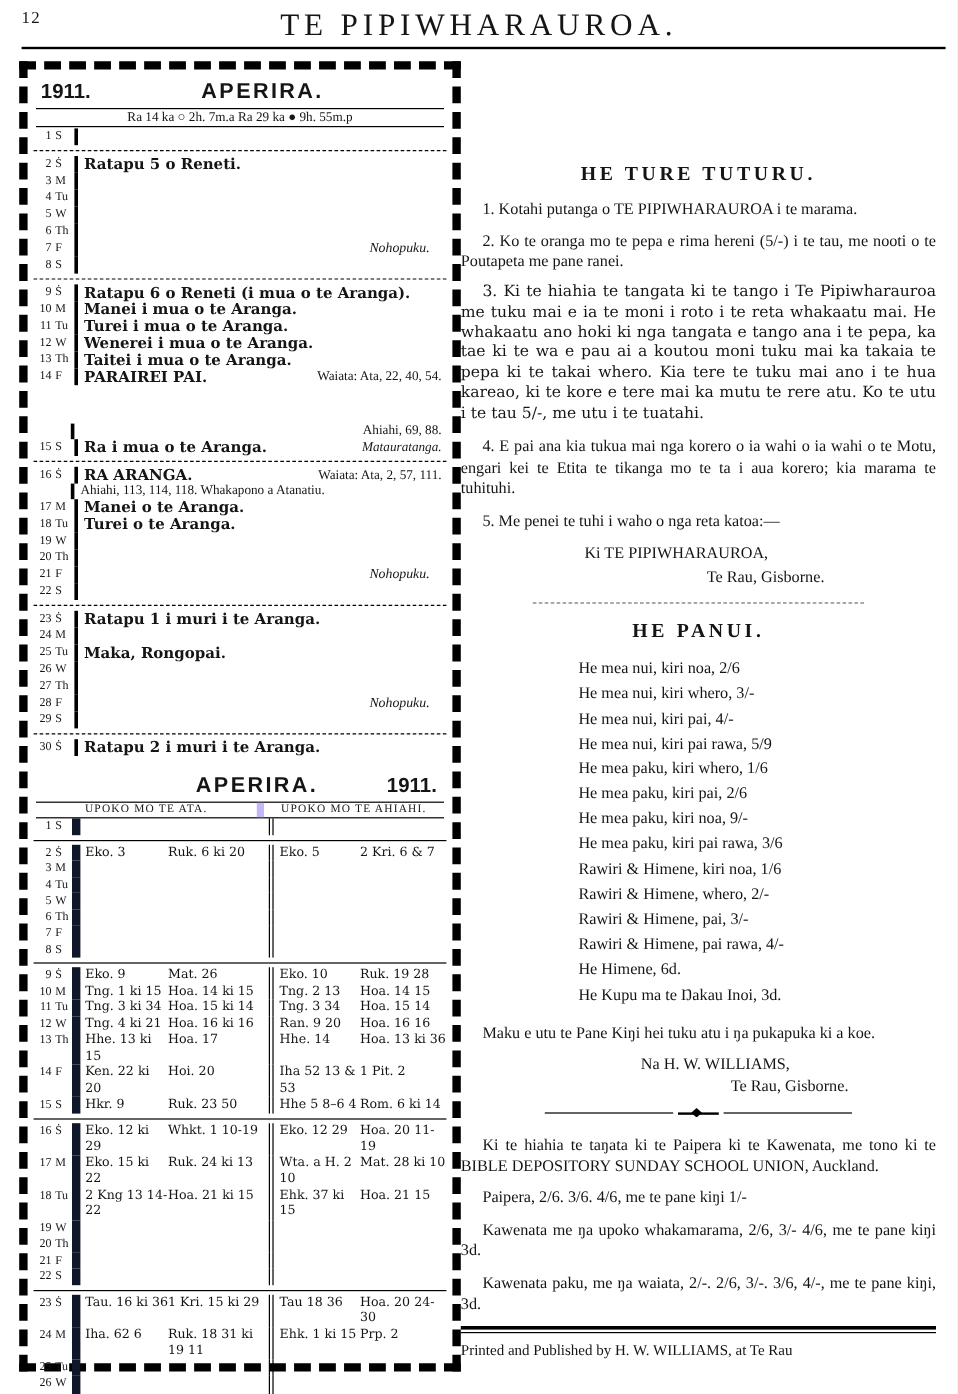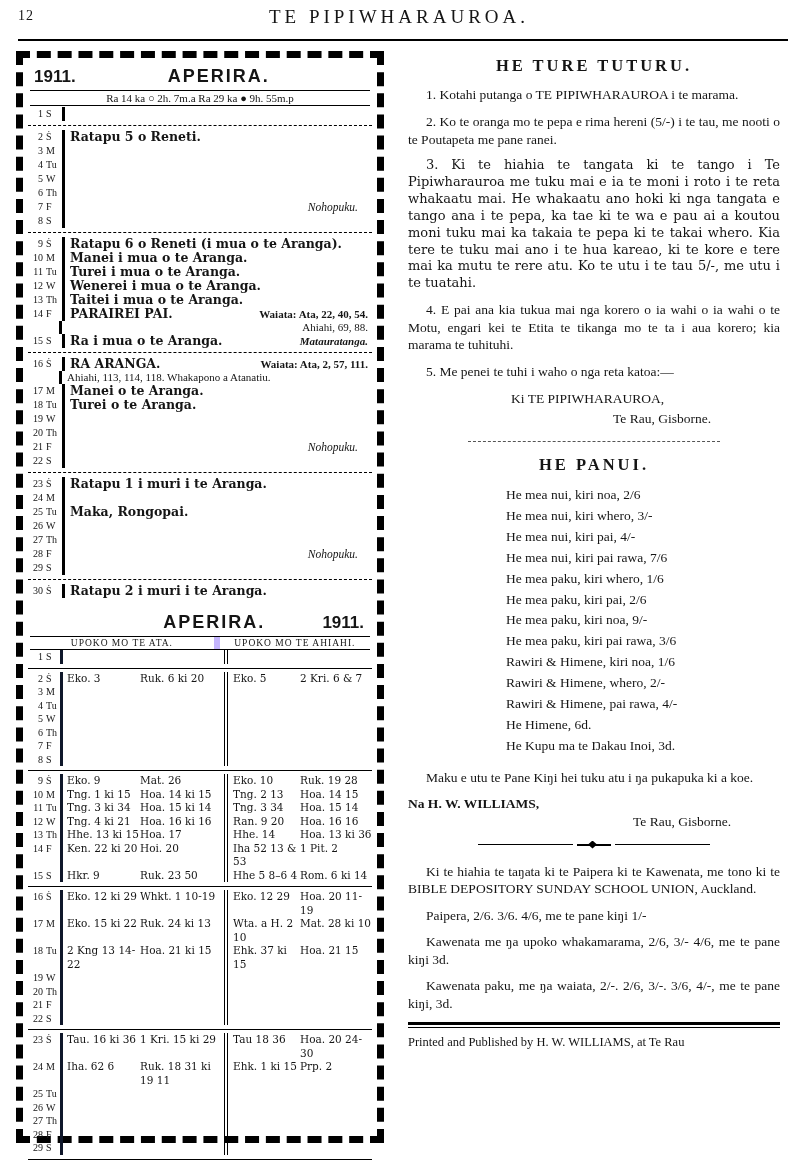--- a/index.html
+++ b/index.html
@@ -2,86 +2,86 @@
 <html><head>
 <meta charset="utf-8">
 <style>
   html,body{margin:0;padding:0;background:#e8e8e4;}
   .page{width:798px;height:1162px;background:#ffffff;position:relative;
         font-family:"Liberation Serif",serif;color:#151515;overflow:hidden;box-sizing:border-box;}
 
   
   .masthead{position:relative;height:30px;padding-top:6px;}
   .pageno{position:absolute;left:18px;top:8px;font-size:14px;letter-spacing:1px;}
-  .masthead h1{margin:0;text-align:center;font-size:19px;font-weight:normal;letter-spacing:4px;
+  .masthead h1{margin:0;text-align:center;font-size:26px;font-weight:normal;letter-spacing:4px;
                font-family:"Liberation Serif",serif;}
   .masthead-rule{border-top:2.5px solid #000;margin:3px 10px 0 18px;}
 
   
-  .columns{display:flex;align-items:flex-start;padding:10px 8px 0 16px;gap:24px;}
+  .columns{display:flex;align-items:flex-end;padding:10px 8px 0 16px;gap:0;}
 
   
   .almanac{width:368px;box-sizing:border-box;border:7px dashed #000;padding:6px 5px 6px 5px;
            height:1092px;flex:none;}
   .cal-titlebar{display:flex;align-items:baseline;padding:2px 10px 1px 6px;
                 font-family:"Liberation Sans",sans-serif;font-weight:bold;}
   .cal-titlebar .year{font-size:17px;}
   .cal-titlebar .month{flex:1;text-align:center;font-size:18px;letter-spacing:2px;}
   .moon-line{border-top:1px solid #000;border-bottom:1px solid #000;margin:2px 2px 1px 2px;
              text-align:center;font-size:11px;padding:1px 0;}
 
   .cal-row{display:flex;min-height:14px;line-height:14px;font-size:11px;}
   .cal-row.rule{border-top:1px dashed #000;margin-top:4px;padding-top:4px;}
   .dayno{width:15px;text-align:right;font-size:10px;flex:none;}
   .dow{width:16px;padding-left:3px;font-size:10px;flex:none;}
   .entry{flex:1;border-left:3px solid #000;padding-left:5px;
          font-family:"DejaVu Serif",serif;font-weight:bold;font-size:12.5px;min-height:14px;}
-  .entry .rightnote{float:right;font-weight:bold;font-size:11px;font-family:"Liberation Serif",serif;
+  .entry .rightnote{float:right;font-weight:normal;font-size:11px;font-family:"Liberation Serif",serif;
                     padding-right:4px;margin-left:20px;}
   .entry .rightnote.italic{font-style:italic;}
   .entry .fast{float:right;font-weight:normal;font-style:italic;font-size:11.5px;
                font-family:"Liberation Serif",serif;padding-right:14px;}
   .cal-extra{display:flex;font-size:11px;line-height:13px;}
   .cal-extra .pad{width:31px;flex:none;}
   .cal-extra .body{flex:1;border-left:3px solid #000;padding-left:5px;}
-  .cal-extra .body.alignright{text-align:right;padding-right:4px;}
+  .cal-extra .body.alignright{text-align:right;padding-right:4px;margin-top:32px;}
 
   
   .cal2{margin-top:14px;}
   .cal2-titlebar{display:flex;align-items:baseline;padding:0 8px;
                  font-family:"Liberation Sans",sans-serif;font-weight:bold;}
   .cal2-titlebar .month{flex:1;text-align:center;font-size:18px;letter-spacing:2px;padding-left:70px;}
   .cal2-titlebar .year{font-size:17px;}
   .cal2-headers{display:flex;border-top:1px solid #000;border-bottom:1px solid #000;
                 margin:3px 2px 0 2px;font-size:9.5px;letter-spacing:1px;}
   .cal2-headers span{display:block;text-align:center;padding:1px 0;}
   .cal2-headers .h1{width:55%;border-right:6px solid #c4b5fd;}
   .cal2-headers .h2{width:45%;}
 
   .lect-row{display:grid;grid-template-columns:15px 17px 80px 84px 76px 72px;
             font-size:10.5px;line-height:13.5px;min-height:13.5px;}
   .lect-row.rule{border-top:1px solid #000;margin-top:4px;padding-top:3px;}
   .lect-row .dayno{width:auto;}
   .lect-row .dow{width:auto;}
   .lect-cell{white-space:pre-line;font-family:"DejaVu Serif",serif;font-size:10.5px;}
-  .lect-cell.c1{border-left:3px solid #0f172a;padding-left:4px;}
+  .lect-cell.c1{border-left:7px solid #0f172a;padding-left:4px;}
   .lect-cell.c3{border-left:4px double #000;padding-left:5px;}
 
   
   .articles{flex:1;padding:0 10px 0 0;font-size:13.5px;line-height:1.3;}
   .articles h2{text-align:center;font-size:16.5px;letter-spacing:3px;margin:4px 0 10px 0;}
   .articles p{margin:0 0 9px 0;text-indent:18px;text-align:justify;}
   .articles p.bold{font-weight:normal;font-family:"DejaVu Serif",serif;font-size:13px;}
   .address div{line-height:1.45;}
   .addr1{margin-left:103px;}
   .addr2{margin-left:205px;}
   .mini-rule{border-top:1px dashed #555;margin:12px 60px 12px 60px;}
   .price-list{list-style:none;margin:2px 0 12px 98px;padding:0;line-height:1.55;}
   .sig{margin:2px 0 8px 0;}
-  .sig .s1{font-weight:bold;}
+  .sig .s1{margin-left:150px;}
   .sig .s2{margin-left:225px;}
   .diamond-rule{display:flex;align-items:center;justify-content:center;margin:10px 70px 14px 70px;}
   .diamond-rule .seg{flex:1;border-top:1px solid #000;}
   .diamond-rule .dia{width:34px;height:8px;margin:0 4px;position:relative;}
   .diamond-rule .dia:before{content:"";position:absolute;left:0;right:0;top:3.5px;border-top:2px solid #000;}
   .diamond-rule .dia:after{content:"";position:absolute;left:11px;top:0;width:9px;height:8px;background:#000;
                            clip-path:polygon(50% 0,100% 50%,50% 100%,0 50%);}
   .footer-rule{border-top:3px solid #000;border-bottom:1px solid #000;height:2px;margin:10px 0 6px 0;}
   .colophon{font-size:12.5px;line-height:1.35;}
   .colophon .l1{text-indent:0;}
@@ -545,27 +545,28 @@
         <div class="addr2">Te Rau, Gisborne.</div>
       </div>
 
       <div class="mini-rule"></div>
 
       <h2>HE PANUI.</h2>
       <ul class="price-list" id="price-list">
           <li>He mea nui, kiri noa, 2/6</li>
           <li>He mea nui, kiri whero, 3/-</li>
           <li>He mea nui, kiri pai, 4/-</li>
-          <li>He mea nui, kiri pai rawa, 7/6</li>
+          <li>He mea nui, kiri pai rawa, 5/9</li>
           <li>He mea paku, kiri whero, 1/6</li>
           <li>He mea paku, kiri pai, 2/6</li>
           <li>He mea paku, kiri noa, 9/-</li>
           <li>He mea paku, kiri pai rawa, 3/6</li>
           <li>Rawiri &amp; Himene, kiri noa, 1/6</li>
           <li>Rawiri &amp; Himene, whero, 2/-</li>
+          <li>Rawiri &amp; Himene, pai, 3/-</li>
           <li>Rawiri &amp; Himene, pai rawa, 4/-</li>
           <li>He Himene, 6d.</li>
           <li>He Kupu ma te Ŋakau Inoi, 3d.</li>
         </ul>
       <p>Maku e utu te Pane Kiŋi hei tuku atu i ŋa pukapuka ki a koe.</p>
       <div class="sig">
         <div class="s1">Na H. W. WILLIAMS,</div>
         <div class="s2">Te Rau, Gisborne.</div>
       </div>
 

